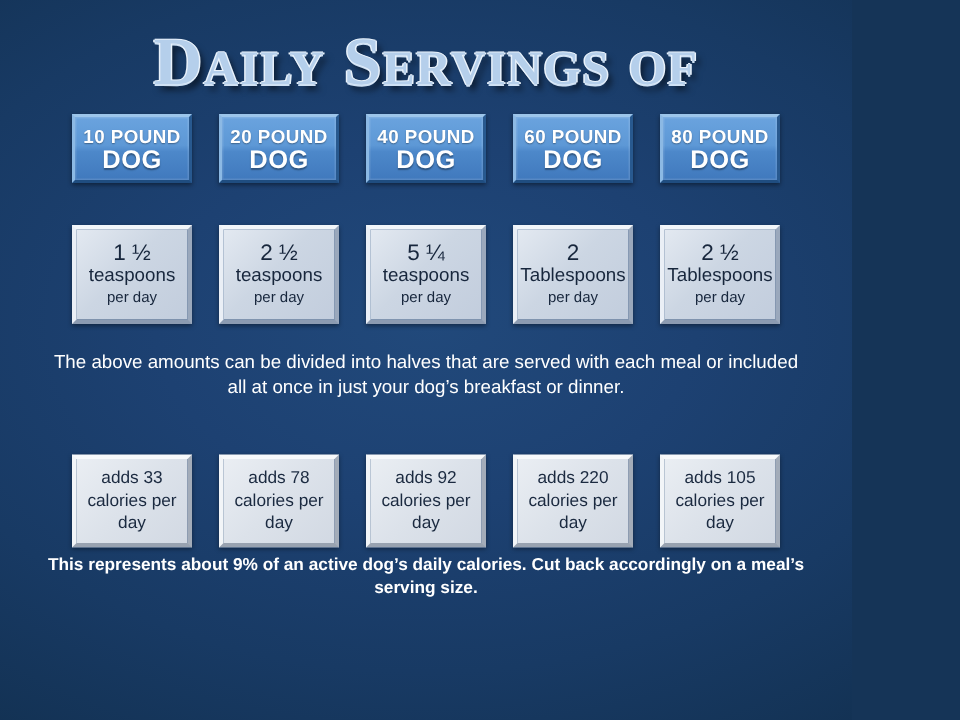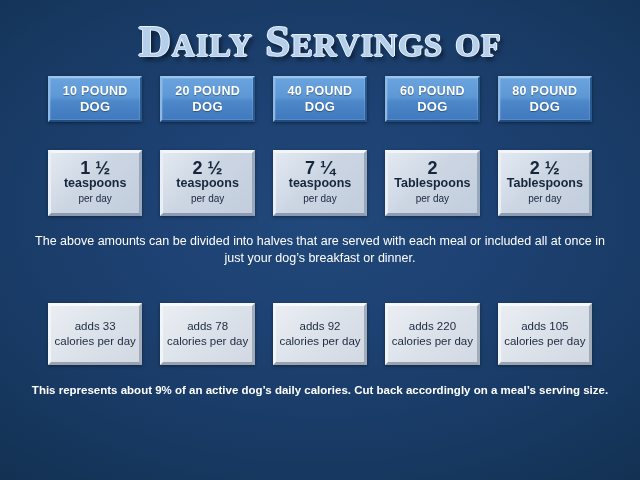--- a/index.html
+++ b/index.html
@@ -9,21 +9,21 @@
   body {
     width: 640px;
     height: 480px;
     overflow: hidden;
     font-family: "Liberation Sans", sans-serif;
     background: #153457;
   }
 
   #poster {
     position: relative;
-    width: 640px;
+    width: 568px;
     height: 480px;
     box-sizing: border-box;
     background:
       radial-gradient(ellipse 560px 360px at 50% 46%,
         #20497a 0%,
         #1c4171 32%,
         #17355c 68%,
         #12recolor 100%),
       #143354;
     background-color: #c2410c;
@@ -97,37 +97,37 @@
     color: #ffffff;
     font-size: 11.5px;
     font-weight: bold;
     letter-spacing: 0.3px;
     line-height: 15px;
     text-transform: uppercase;
     font-variant: small-caps;
     text-shadow: 0 1px 1px rgba(0,0,0,0.35);
   }
   .cell-head .lbl-main { font-size: 12.5px; }
-  .cell-head .lbl-sub  { font-size: 13px; }
+  .cell-head .lbl-sub  { font-size: 17px; }
 
   
   .row-serving { margin-top: 28px; }
   .cell-serving {
     height: 66px;
     background: linear-gradient(135deg, #e3e9f1 0%, #ccd6e3 45%, #c2cddd 100%);
     border-top: 3px solid #f2f6fa;
     border-left: 3px solid #eaeff6;
     border-right: 3px solid #9aa8bc;
     border-bottom: 3px solid #8c9bb1;
     box-shadow: 0 1px 3px rgba(0,0,0,0.4);
     color: #17263c;
     line-height: 15px;
   }
-  .cell-serving .amount { font-size: 18px; font-weight: bold; }
-  .cell-serving .unit   { font-size: 12.5px; font-weight: bold; }
+  .cell-serving .amount { font-size: 15px; font-weight: normal; }
+  .cell-serving .unit   { font-size: 12.5px; font-weight: normal; }
   .cell-serving .perday { font-size: 10px; font-weight: normal; }
 
   
   .row-cal { margin-top: 36px; }
   .cell-cal {
     height: 62px;
     background: linear-gradient(135deg, #eaeef3 0%, #dce2ea 50%, #d2d9e3 100%);
     border-top: 3px solid #f7f9fb;
     border-left: 3px solid #f2f5f8;
     border-right: 3px solid #a3acb9;
@@ -145,21 +145,21 @@
     padding: 0 28px;
     box-sizing: border-box;
   }
   .note-mid {
     margin-top: 17px;
     font-size: 12.5px;
     line-height: 17px;
     font-weight: normal;
   }
   .note-bottom {
-    margin-top: 18px;
+    margin-top: 5px;
     font-size: 11.5px;
     line-height: 15px;
     font-weight: bold;
     padding: 0 30px;
   }
 </style>
 </head>
 <body>
 
 <div id="poster">
@@ -196,21 +196,21 @@
       <span class="amount">1 ½</span>
       <span class="unit">teaspoons</span>
       <span class="perday">per day</span>
     </div>
     <div class="cell cell-serving">
       <span class="amount">2 ½</span>
       <span class="unit">teaspoons</span>
       <span class="perday">per day</span>
     </div>
     <div class="cell cell-serving">
-      <span class="amount">7 ¼</span>
+      <span class="amount">5 ¼</span>
       <span class="unit">teaspoons</span>
       <span class="perday">per day</span>
     </div>
     <div class="cell cell-serving">
       <span class="amount">2</span>
       <span class="unit">Tablespoons</span>
       <span class="perday">per day</span>
     </div>
     <div class="cell cell-serving">
       <span class="amount">2 ½</span>

